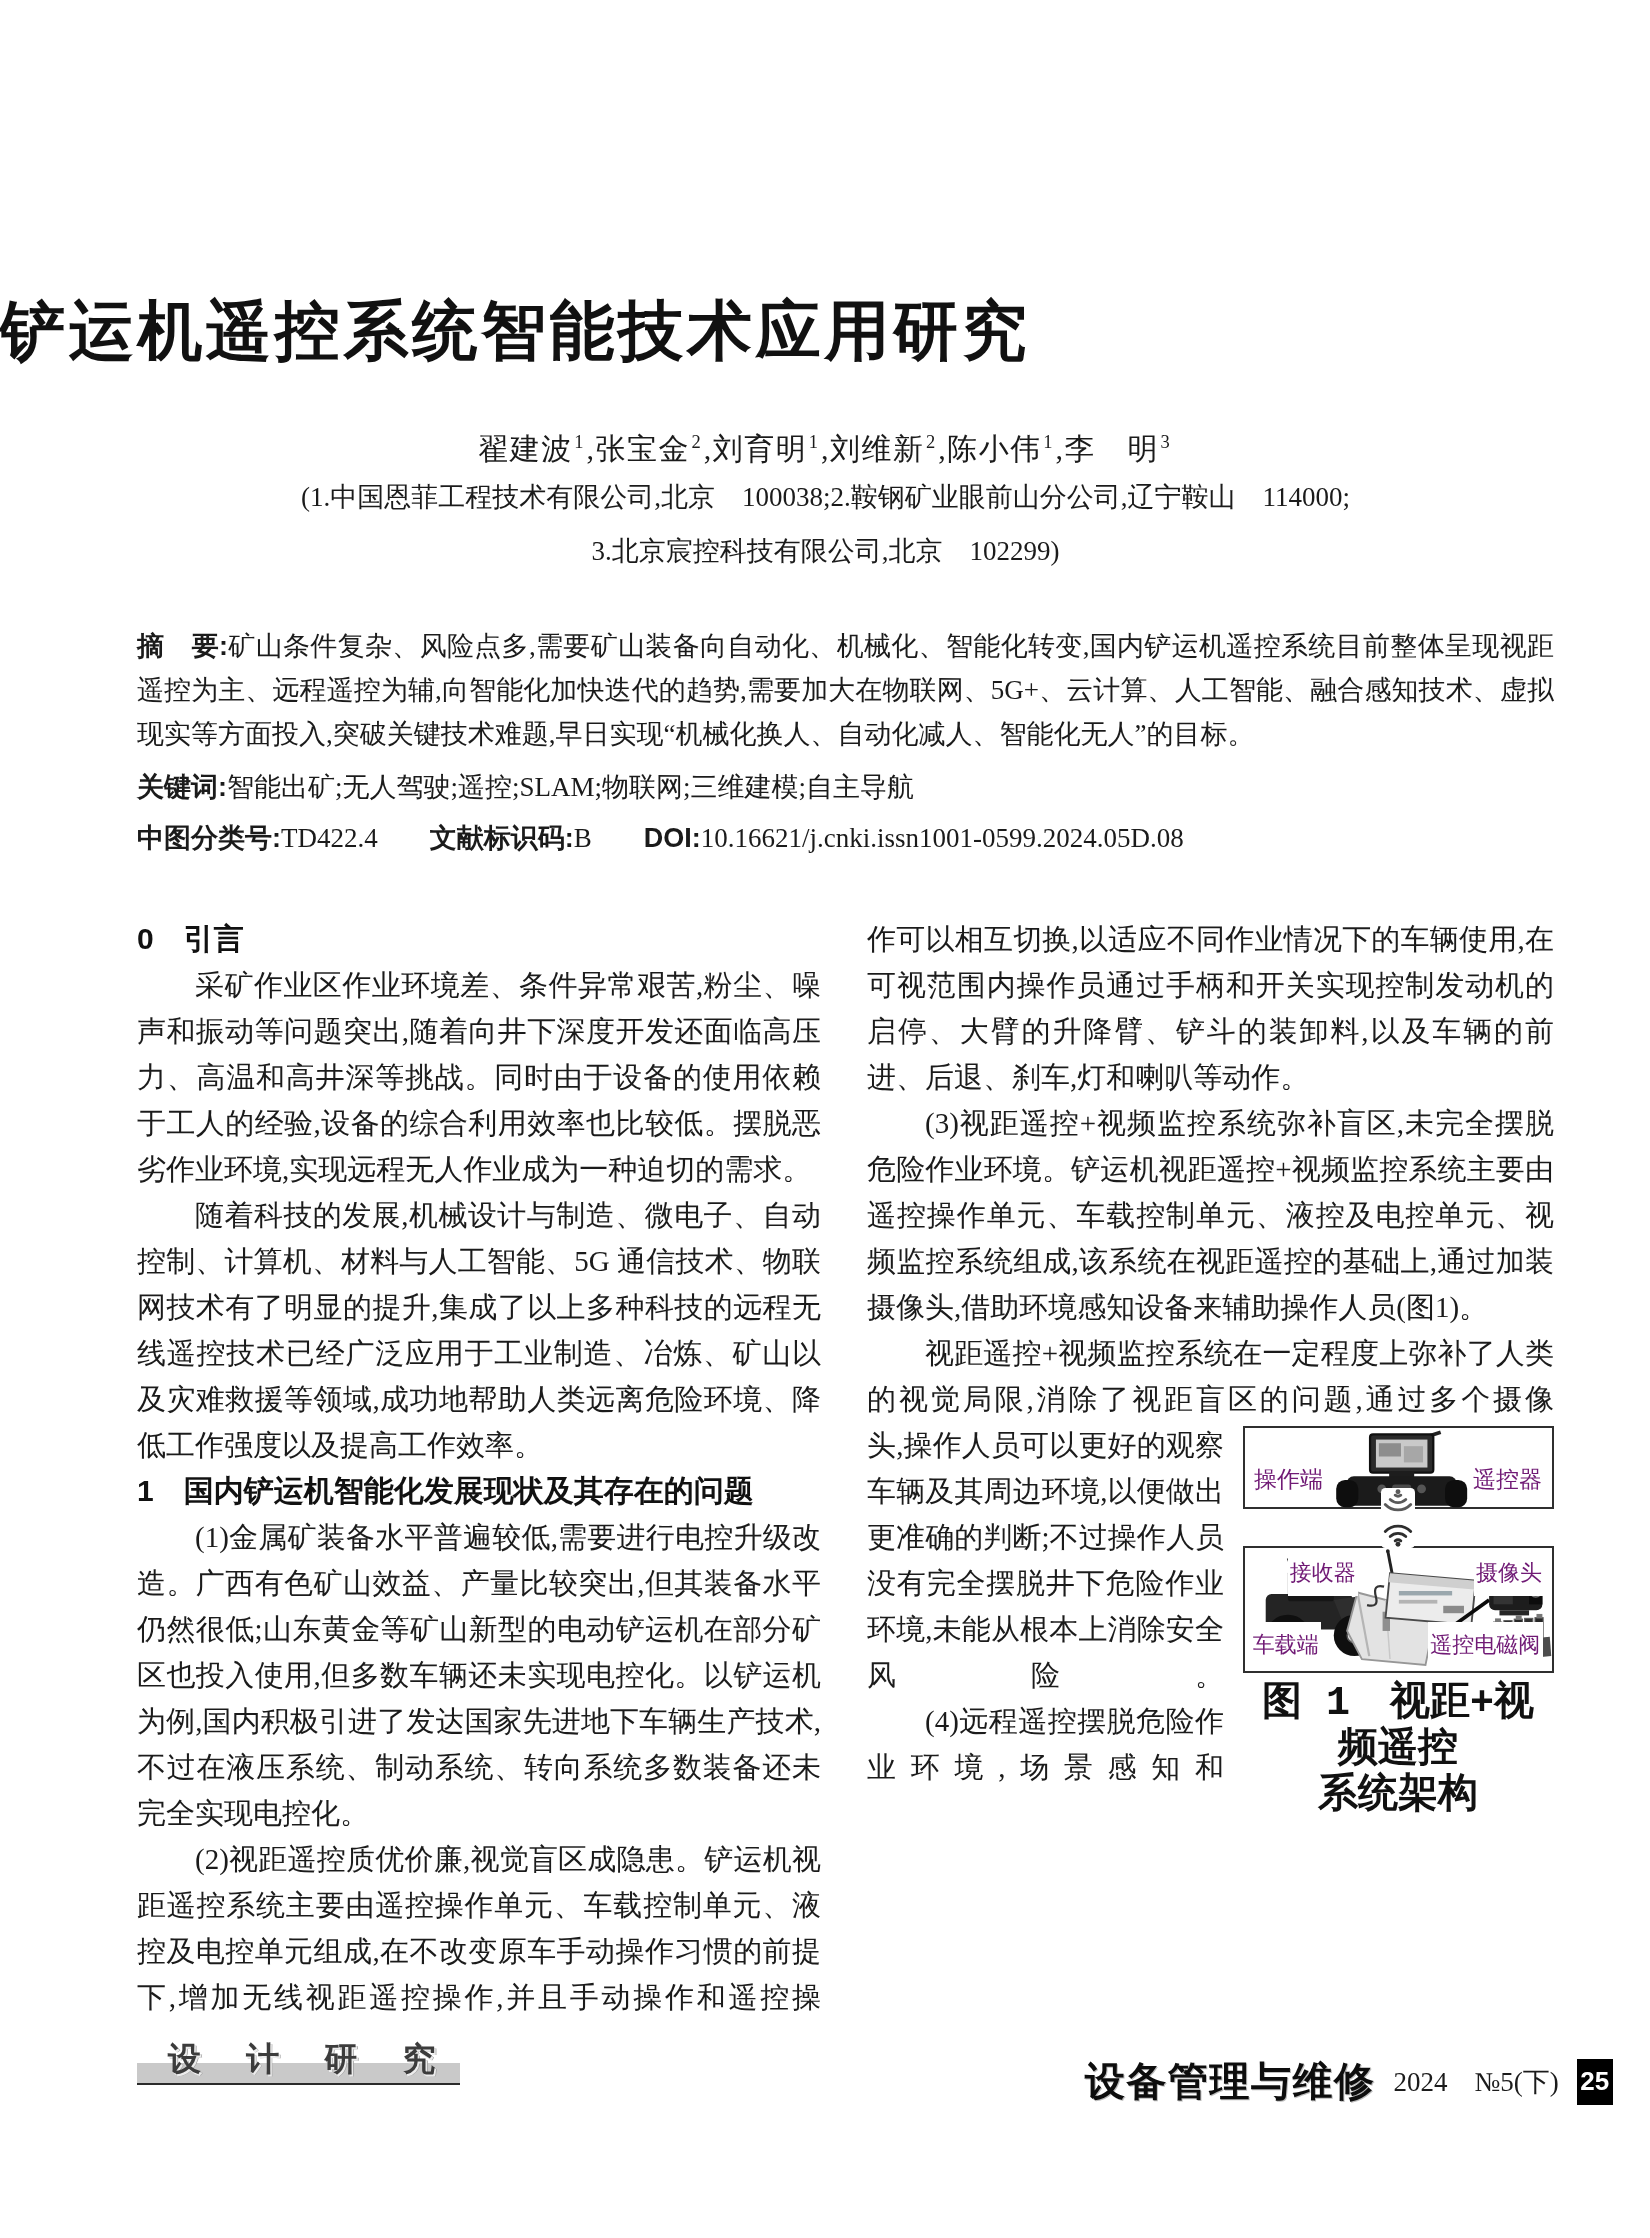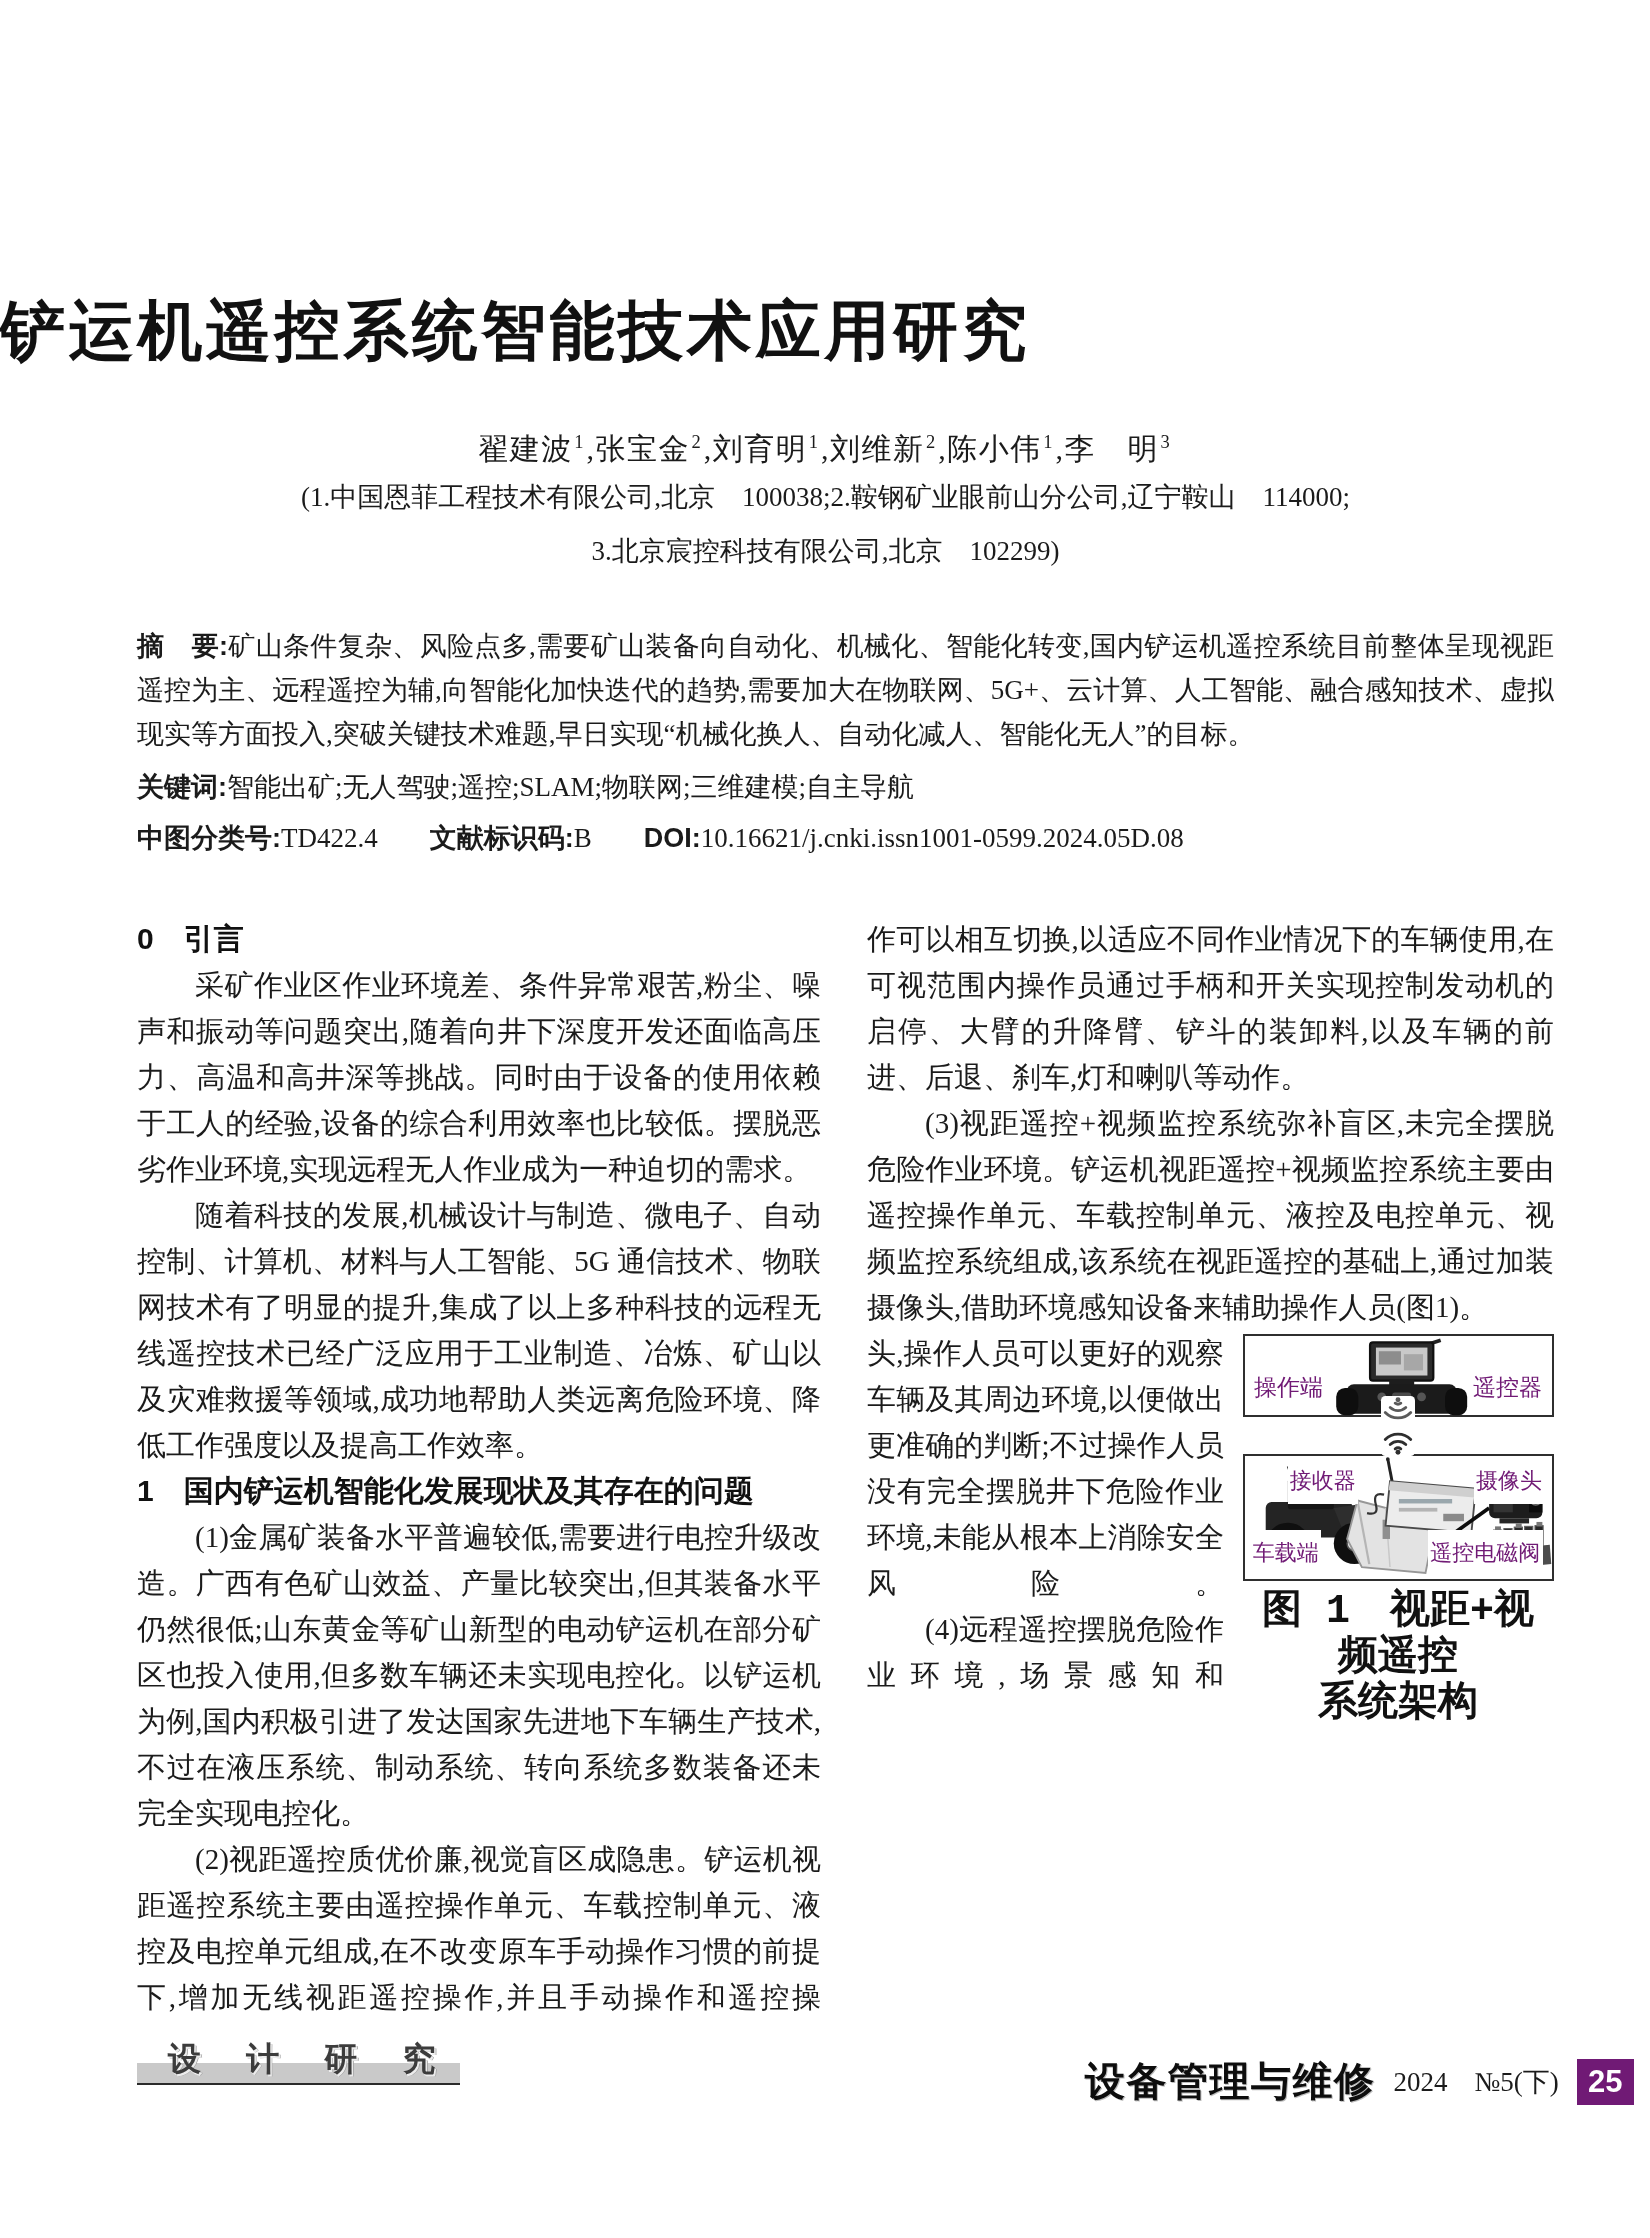--- a/index.html
+++ b/index.html
@@ -53,22 +53,22 @@
   .footer-left{left:137px;top:2048px;width:323px;height:38px;}
   .footer-left .bar{position:absolute;left:0;right:0;bottom:1.5px;height:20px;background:#c9c9c9;
                     border-bottom:2.2px solid #2b2b2b;}
   .footer-left .txt{position:absolute;left:31px;bottom:4.4px;font-family:"Liberation Sans",sans-serif;
                     font-weight:700;font-size:33px;letter-spacing:18px;color:#3c3c3c;
                     text-shadow:1.5px 1.5px 0 #ececec, 2.2px 2.2px 0 #9f9f9f;white-space:nowrap;z-index:2;}
   .footer-right{left:1085px;top:2054px;display:flex;align-items:center;gap:18px;}
   .journal{font-family:"Liberation Sans",sans-serif;font-weight:900;font-size:40px;letter-spacing:1.5px;
            color:#0d0d0d;text-shadow:1.1px 1.1px 0 #bdbdbd;white-space:nowrap;}
   .issue{font-size:27px;white-space:nowrap;}
-  .pagebox{width:57px;height:46px;background:#701a75;color:#ffffff;display:flex;align-items:center;
-           justify-content:center;font-family:"Liberation Sans",sans-serif;font-weight:700;font-size:31px;}
+  .pagebox{width:36px;height:46px;background:#000000;color:#ffffff;display:flex;align-items:center;
+           justify-content:center;font-family:"Liberation Sans",sans-serif;font-weight:700;font-size:26px;}
 </style>
 </head>
 <body>
 
 <div class="abs title">铲运机遥控系统智能技术应用研究</div>
 <div class="abs authors"><span>翟建波<sup>1</sup></span>,<span>张宝金<sup>2</sup></span>,<span>刘育明<sup>1</sup></span>,<span>刘维新<sup>2</sup></span>,<span>陈小伟<sup>1</sup></span>,<span>李　明<sup>3</sup></span></div>
 <div class="abs affil1">(1.中国恩菲工程技术有限公司,北京　100038;2.鞍钢矿业眼前山分公司,辽宁鞍山　114000;</div>
 <div class="abs affil2">3.北京宸控科技有限公司,北京　102299)</div>
 
 <div class="abs front">
@@ -82,20 +82,21 @@
   <p class="indent">采矿作业区作业环境差、条件异常艰苦,粉尘、噪声和振动等问题突出,随着向井下深度开发还面临高压力、高温和高井深等挑战。同时由于设备的使用依赖于工人的经验,设备的综合利用效率也比较低。摆脱恶劣作业环境,实现远程无人作业成为一种迫切的需求。</p>
   <p class="indent">随着科技的发展,机械设计与制造、微电子、自动控制、计算机、材料与人工智能、5G 通信技术、物联网技术有了明显的提升,集成了以上多种科技的远程无线遥控技术已经广泛应用于工业制造、冶炼、矿山以及灾难救援等领域,成功地帮助人类远离危险环境、降低工作强度以及提高工作效率。</p>
   <h2 class="sec-h">1　国内铲运机智能化发展现状及其存在的问题</h2>
   <p class="indent">(1)金属矿装备水平普遍较低,需要进行电控升级改造。广西有色矿山效益、产量比较突出,但其装备水平仍然很低;山东黄金等矿山新型的电动铲运机在部分矿区也投入使用,但多数车辆还未实现电控化。以铲运机为例,国内积极引进了发达国家先进地下车辆生产技术,不过在液压系统、制动系统、转向系统多数装备还未完全实现电控化。</p>
   <p class="indent fill">(2)视距遥控质优价廉,视觉盲区成隐患。铲运机视距遥控系统主要由遥控操作单元、车载控制单元、液控及电控单元组成,在不改变原车手动操作习惯的前提下,增加无线视距遥控操作,并且手动操作和遥控操</p>
 </div>
 
 <div class="abs col col-right">
   <p>作可以相互切换,以适应不同作业情况下的车辆使用,在可视范围内操作员通过手柄和开关实现控制发动机的启停、大臂的升降臂、铲斗的装卸料,以及车辆的前进、后退、刹车,灯和喇叭等动作。</p>
   <p class="indent">(3)视距遥控+视频监控系统弥补盲区,未完全摆脱危险作业环境。铲运机视距遥控+视频监控系统主要由遥控操作单元、车载控制单元、液控及电控单元、视频监控系统组成,该系统在视距遥控的基础上,通过加装摄像头,借助环境感知设备来辅助操作人员(图1)。</p>
+  <p class="indent fill">视距遥控+视频监控系统在一定程度上弥补了人类的视觉局限,消除了视距盲区的问题,通过多个摄像</p>
 
   <div class="wrap-row">
     <div class="narrow">
       <p class="fill">头,操作人员可以更好的观察车辆及其周边环境,以便做出更准确的判断;不过操作人员没有完全摆脱井下危险作业环境,未能从根本上消除安全风险。</p>
       <p class="indent fill">(4)远程遥控摆脱危险作业环境,场景感知和</p>
     </div>
 
     <figure class="fig" style="margin-top:4.4px;">
       <div class="fig-box fig-top">
         <svg class="remote-svg" width="148" height="78" viewBox="0 0 200 106">

